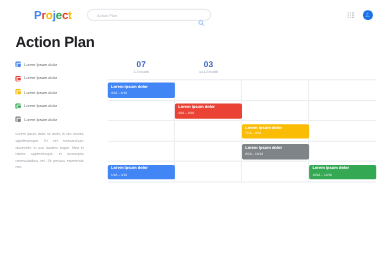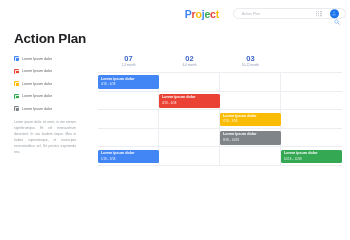--- a/index.html
+++ b/index.html
@@ -9,23 +9,22 @@
     font-family: "Liberation Sans", sans-serif;
     overflow: hidden;
   }
 
   
   .topbar {
     position: relative;
     height: 27px;
     display: flex;
     align-items: center;
-    padding: 0 4px;
+    padding: 0 25px;
     background: #ffffff;
-    justify-content: flex-end;
   }
   .logo {
     font-size: 10.5px;
     font-weight: bold;
     letter-spacing: -0.2px;
     margin-left: 6px;
     white-space: nowrap;
   }
   .logo span { display: inline-block; }
 
@@ -270,24 +269,20 @@
     <p class="leftpara">Lorem ipsum dolor sit amet, in vim omnes signiferumque. Et vel mnesarchum dissentiet. In usu laudem iisque. Mea ei habeo sapientesque, et inconcipta necessitatibus vel. Sit persius expetenda nec.</p>
   </div>
 
   <div class="timeline">
     <div class="tl-head" id="tl-head">
         <div class="tl-head-cell">
           <div class="tl-num">07</div>
           <div class="tl-sub">1-3 month</div>
         </div>
         <div class="tl-head-cell">
-          <div class="tl-num">02</div>
-          <div class="tl-sub">4-6 month</div>
-        </div>
-        <div class="tl-head-cell">
           <div class="tl-num">03</div>
           <div class="tl-sub">10-12 month</div>
         </div>
       </div>
     <div class="tl-grid">
       <div class="tl-rows" id="tl-rows">
           <div class="tl-row">
             <div class="tl-cell"></div>
             <div class="tl-cell"></div>
             <div class="tl-cell"></div>

